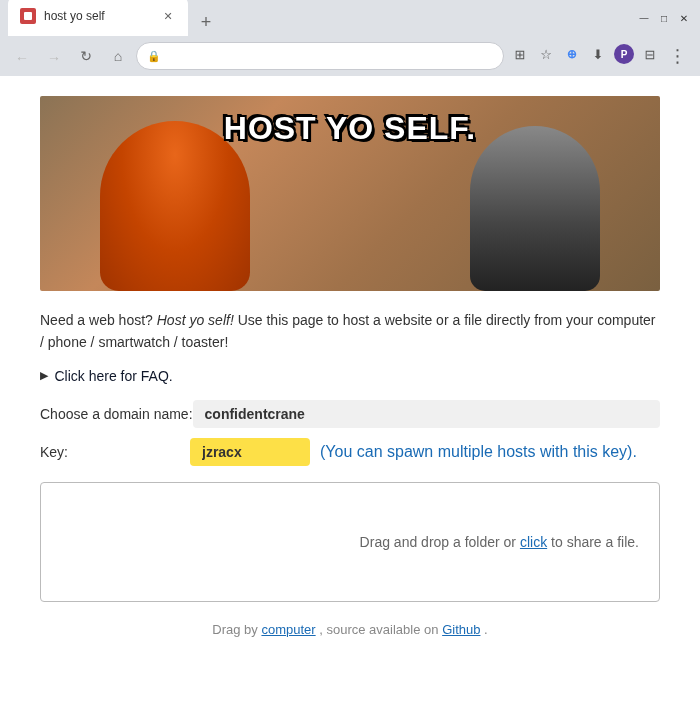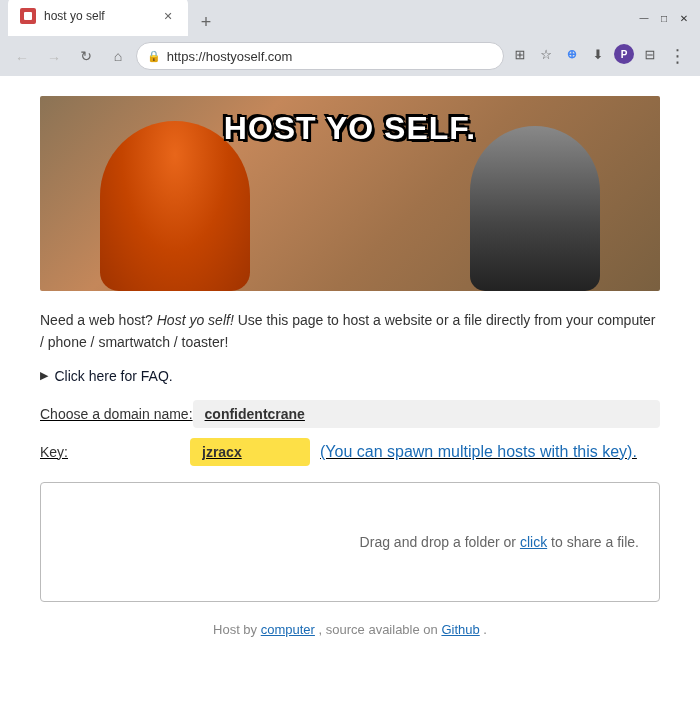--- a/index.html
+++ b/index.html
@@ -111,21 +111,21 @@
     .intro-text { font-size: 14px; color: #333; line-height: 1.6; margin-bottom: 14px; }
     .intro-text em { font-style: italic; }
     .faq-link {
       font-size: 14px; color: #333; margin-bottom: 16px; display: flex; align-items: center; gap: 6px;
     }
     .faq-link a { color: #0f172a; text-decoration: none; }
     .faq-arrow { font-size: 11px; }
 
     
     .form-row {
-      display: flex; align-items: center; margin-bottom: 10px; text-decoration: underline;
+      display: flex; align-items: center; margin-bottom: 10px;
     }
     .form-label { font-size: 14px; color: #333; min-width: 150px; }
     .domain-value {
       font-size: 14px; font-weight: bold; color: #333;
       background: #f0f0f0; padding: 6px 12px; border-radius: 4px; flex: 1;
     }
     .key-input {
       font-size: 14px; font-weight: bold; color: #333;
       background: #fde047; padding: 6px 12px; border-radius: 4px;
       width: 120px; border: none; outline: none;
@@ -174,21 +174,20 @@
     </div>
   </div>
 
   <div class="nav-bar">
     <div class="nav-btn disabled">←</div>
     <div class="nav-btn disabled">→</div>
     <div class="nav-btn">↻</div>
     <div class="nav-btn">⌂</div>
     <div class="address-bar">
       <span class="lock-icon">🔒</span>
-      <span class="address-text">https://hostyoself.com</span>
     </div>
     <div class="nav-icons">
       <div class="nav-icon">⊞</div>
       <div class="nav-icon">☆</div>
       <div class="nav-icon google-icon">⊕</div>
       <div class="nav-icon">⬇</div>
       <div class="nav-icon">
         <div class="profile-icon">P</div>
       </div>
       <div class="nav-icon">⊟</div>
@@ -230,21 +229,21 @@
 
     <div class="drop-zone">
       <span class="drop-zone-text">
         <span>Drag and drop a folder or</span>
         <a href="#">click</a>
         <span>to share a file.</span>
       </span>
     </div>
 
     <div class="page-footer">
-      <span>Host by</span>
+      <span>Drag by</span>
       <a href="#">computer</a>
       <span>, source available on</span>
       <a href="#">Github</a>
       <span>.</span>
     </div>
 
   </div>
 </div>
 
 </body></html>

